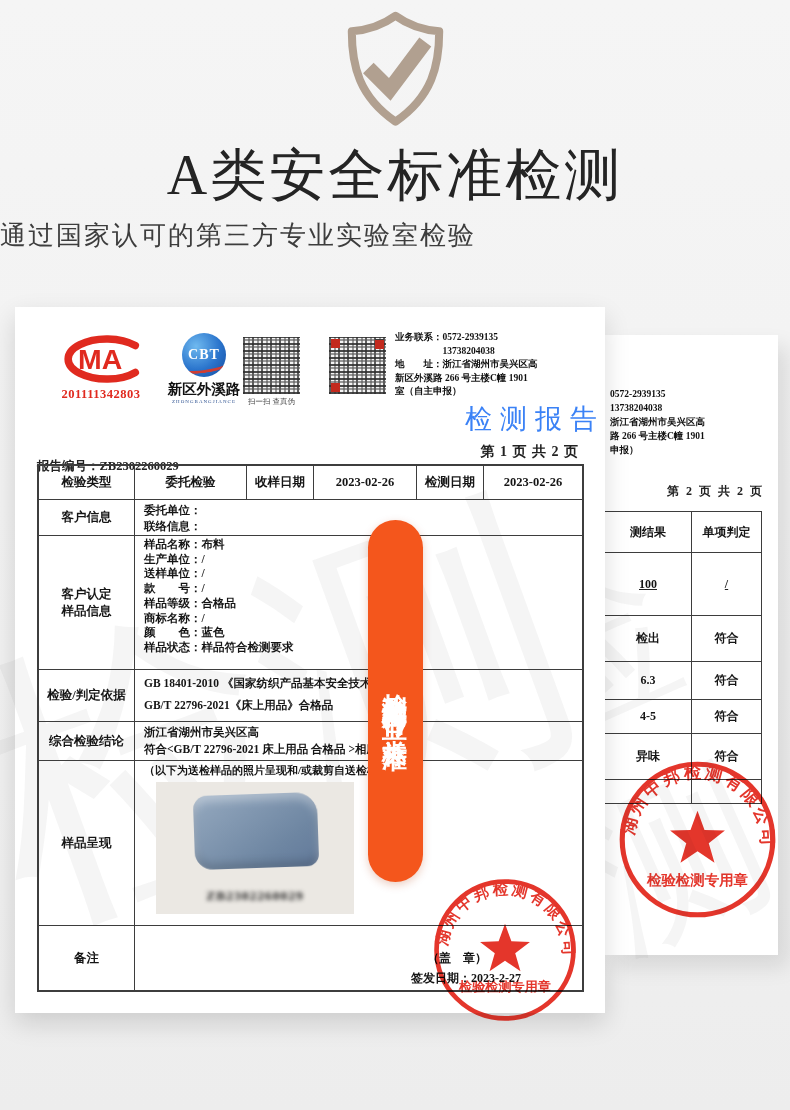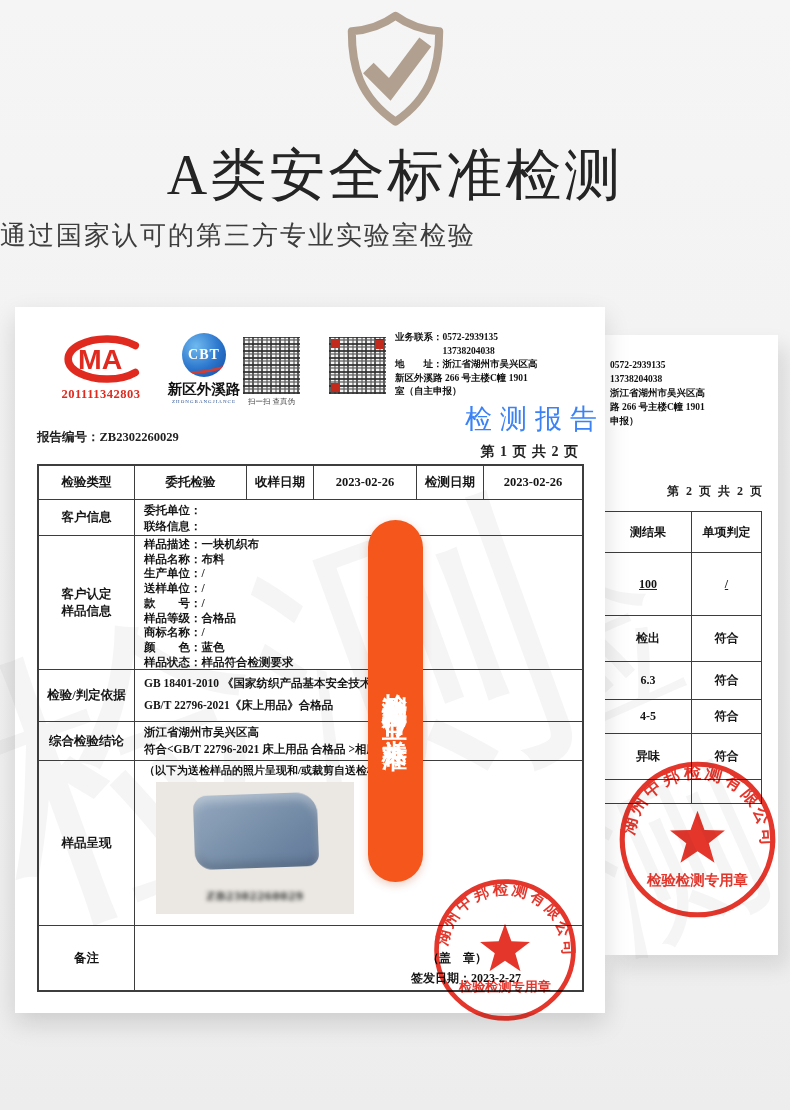--- a/index.html
+++ b/index.html
@@ -45,21 +45,21 @@
       repeating-linear-gradient(90deg,rgba(55,55,55,.8) 0 2px,transparent 2px 5px,rgba(80,80,80,.55) 5px 7px,transparent 7px 9px);}
   .qr1{left:228px;top:30px;}
   .qr2{left:314px;top:30px;}
   .qr2 i{position:absolute;width:9px;height:9px;background:#c22a1e;}
   .qr2 i.tl{left:2px;top:2px;} .qr2 i.tr{right:2px;top:2px;} .qr2 i.bl{left:2px;bottom:2px;}
   .qrcap{position:absolute;left:228px;top:90px;width:57px;text-align:center;font-size:7.5px;color:#444;}
   .contact{position:absolute;left:380px;top:24px;width:180px;font-size:9.5px;line-height:13.5px;
     font-weight:600;color:#101010;}
   .doc-title{position:absolute;left:0;top:94px;width:100%;text-align:right;
     font-size:27px;font-weight:normal;letter-spacing:8px;color:#3b82f6;}
-  .meta-no{position:absolute;left:22px;top:122px;font-size:12.5px;font-weight:600;}
+  .meta-no{position:absolute;left:22px;top:151px;font-size:12.5px;font-weight:600;}
   .meta-pg{position:absolute;right:26px;top:136px;font-size:14px;font-weight:600;letter-spacing:1px;}
 
   
   .tbl{position:absolute;left:22px;top:157px;width:543px;border:2px solid #3d3d3d;z-index:2;}
   .tr{display:grid;border-top:1px solid #3d3d3d;position:relative;}
   .tr:first-child{border-top:none;}
   .tr1{grid-template-columns:95px 112px 67px 103px 67px 1fr;height:33px;}
   .trC{grid-template-columns:95px 1fr;}
   .h35{height:35px;} .h133{height:133px;} .h51{height:51px;} .h38{height:38px;}
   .h164{height:164px;} .h64{height:64px;}
@@ -81,21 +81,21 @@
     font-size:13.5px;font-weight:800;color:#1b1b1b;letter-spacing:1px;filter:blur(2.1px);}
 
   .sealtxt{position:absolute;left:292px;top:24px;font-size:12px;font-weight:600;}
   .issuetxt{position:absolute;left:276px;top:44px;font-size:12px;font-weight:600;}
 
   .stamp{position:absolute;mix-blend-mode:multiply;opacity:.93;z-index:6;}
   .stamp1{left:415px;top:568px;}
   .stamp2{left:10px;top:422px;}
 
   
-  .p2c{position:absolute;left:5px;top:23px;font-size:9.5px;line-height:14px;font-weight:600;color:#101010;}
+  .p2c{position:absolute;left:5px;top:52px;font-size:9.5px;line-height:14px;font-weight:600;color:#101010;}
   .p2pg{position:absolute;right:14px;top:148px;font-size:12px;font-weight:600;letter-spacing:2px;}
   .p2t{position:absolute;left:0;top:176px;width:156px;border:1.5px solid #3d3d3d;border-left:none;z-index:2;}
   .p2r{display:grid;grid-template-columns:86px 1fr;border-top:1px solid #3d3d3d;}
   .p2r:first-child{border-top:none;}
   .p2r .td{font-size:12px;}
   .ph40{height:40px;} .ph62{height:62px;text-decoration:underline;} .ph45{height:45px;} .ph37{height:37px;}
   .ph33{height:33px;} .ph23{height:23px;}
 
   
   .banner{position:absolute;left:368px;top:520px;width:55px;height:362px;z-index:8;
@@ -227,21 +227,20 @@
       </div>
 
       <div class="tr trC h133">
         <div class="td cen">
             <div>
               <div>客户认定</div>
               <div>样品信息</div>
             </div>
           </div>
         <div class="td cnt lh147">
-          <div>样品描述：一块机织布</div>
           <div>样品名称：布料</div>
           <div>生产单位：/</div>
           <div>送样单位：/</div>
           <div>款　　号：/</div>
           <div>样品等级：合格品</div>
           <div>商标名称：/</div>
           <div>颜　　色：蓝色</div>
           <div>样品状态：样品符合检测要求</div>
         </div>
       </div>

